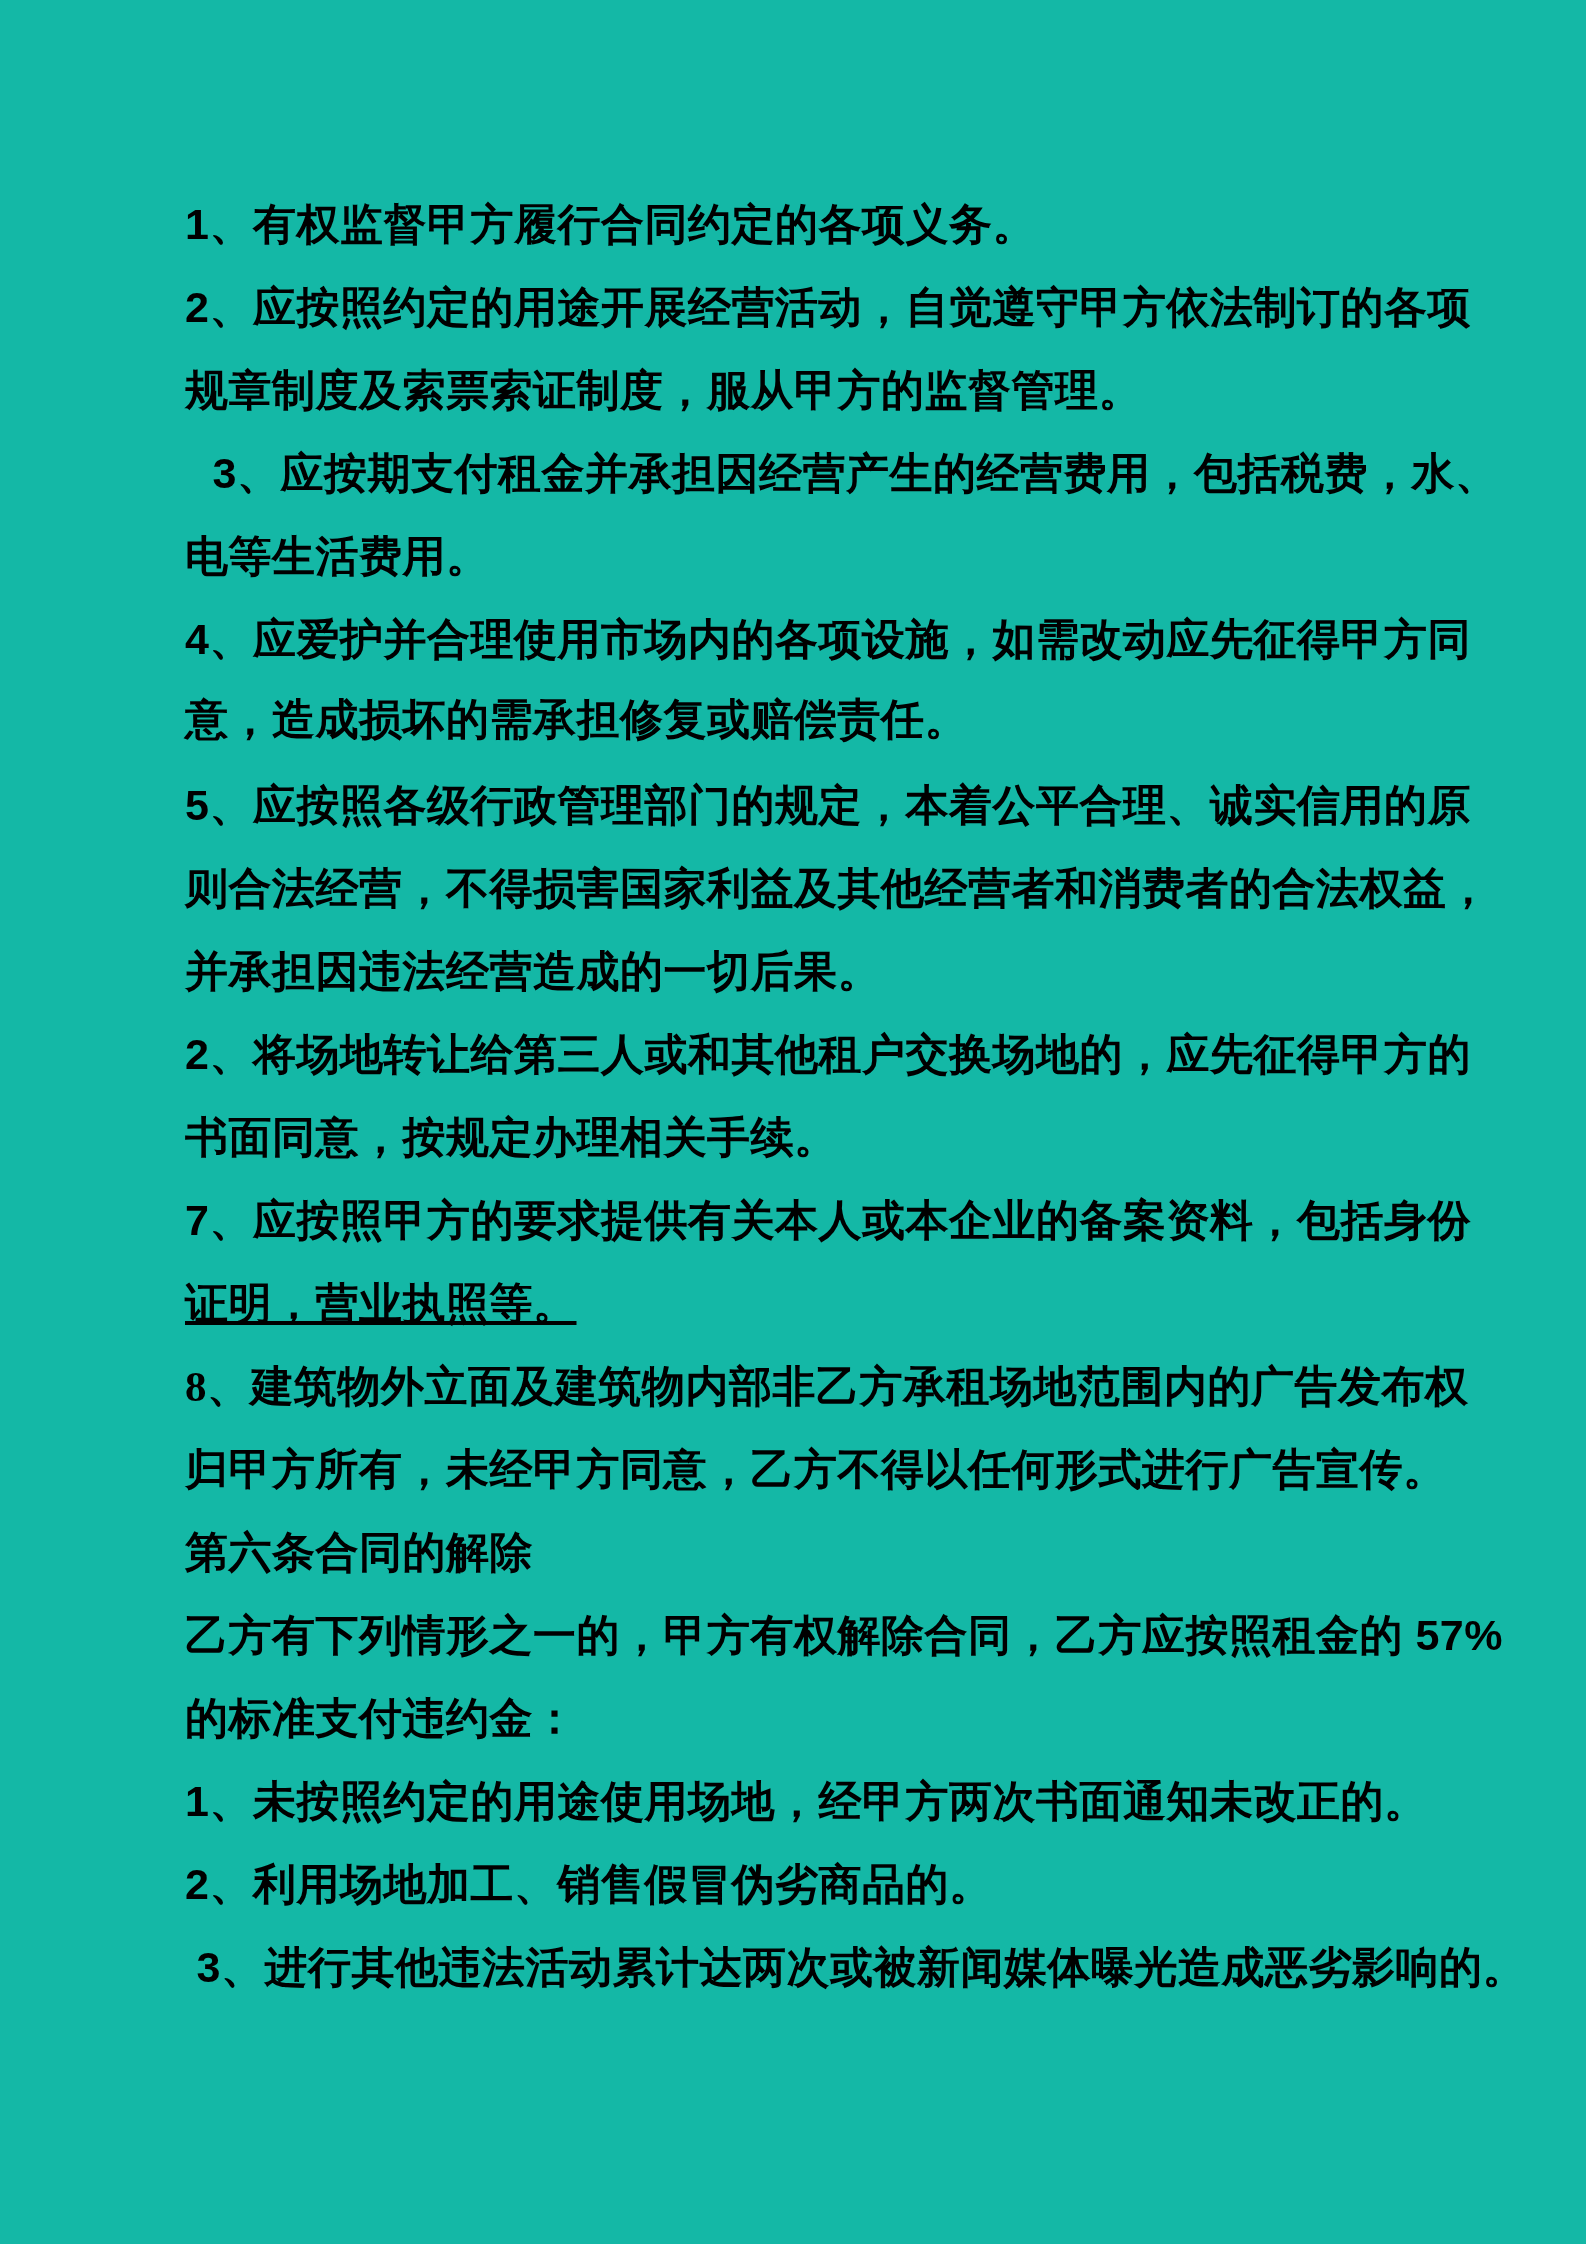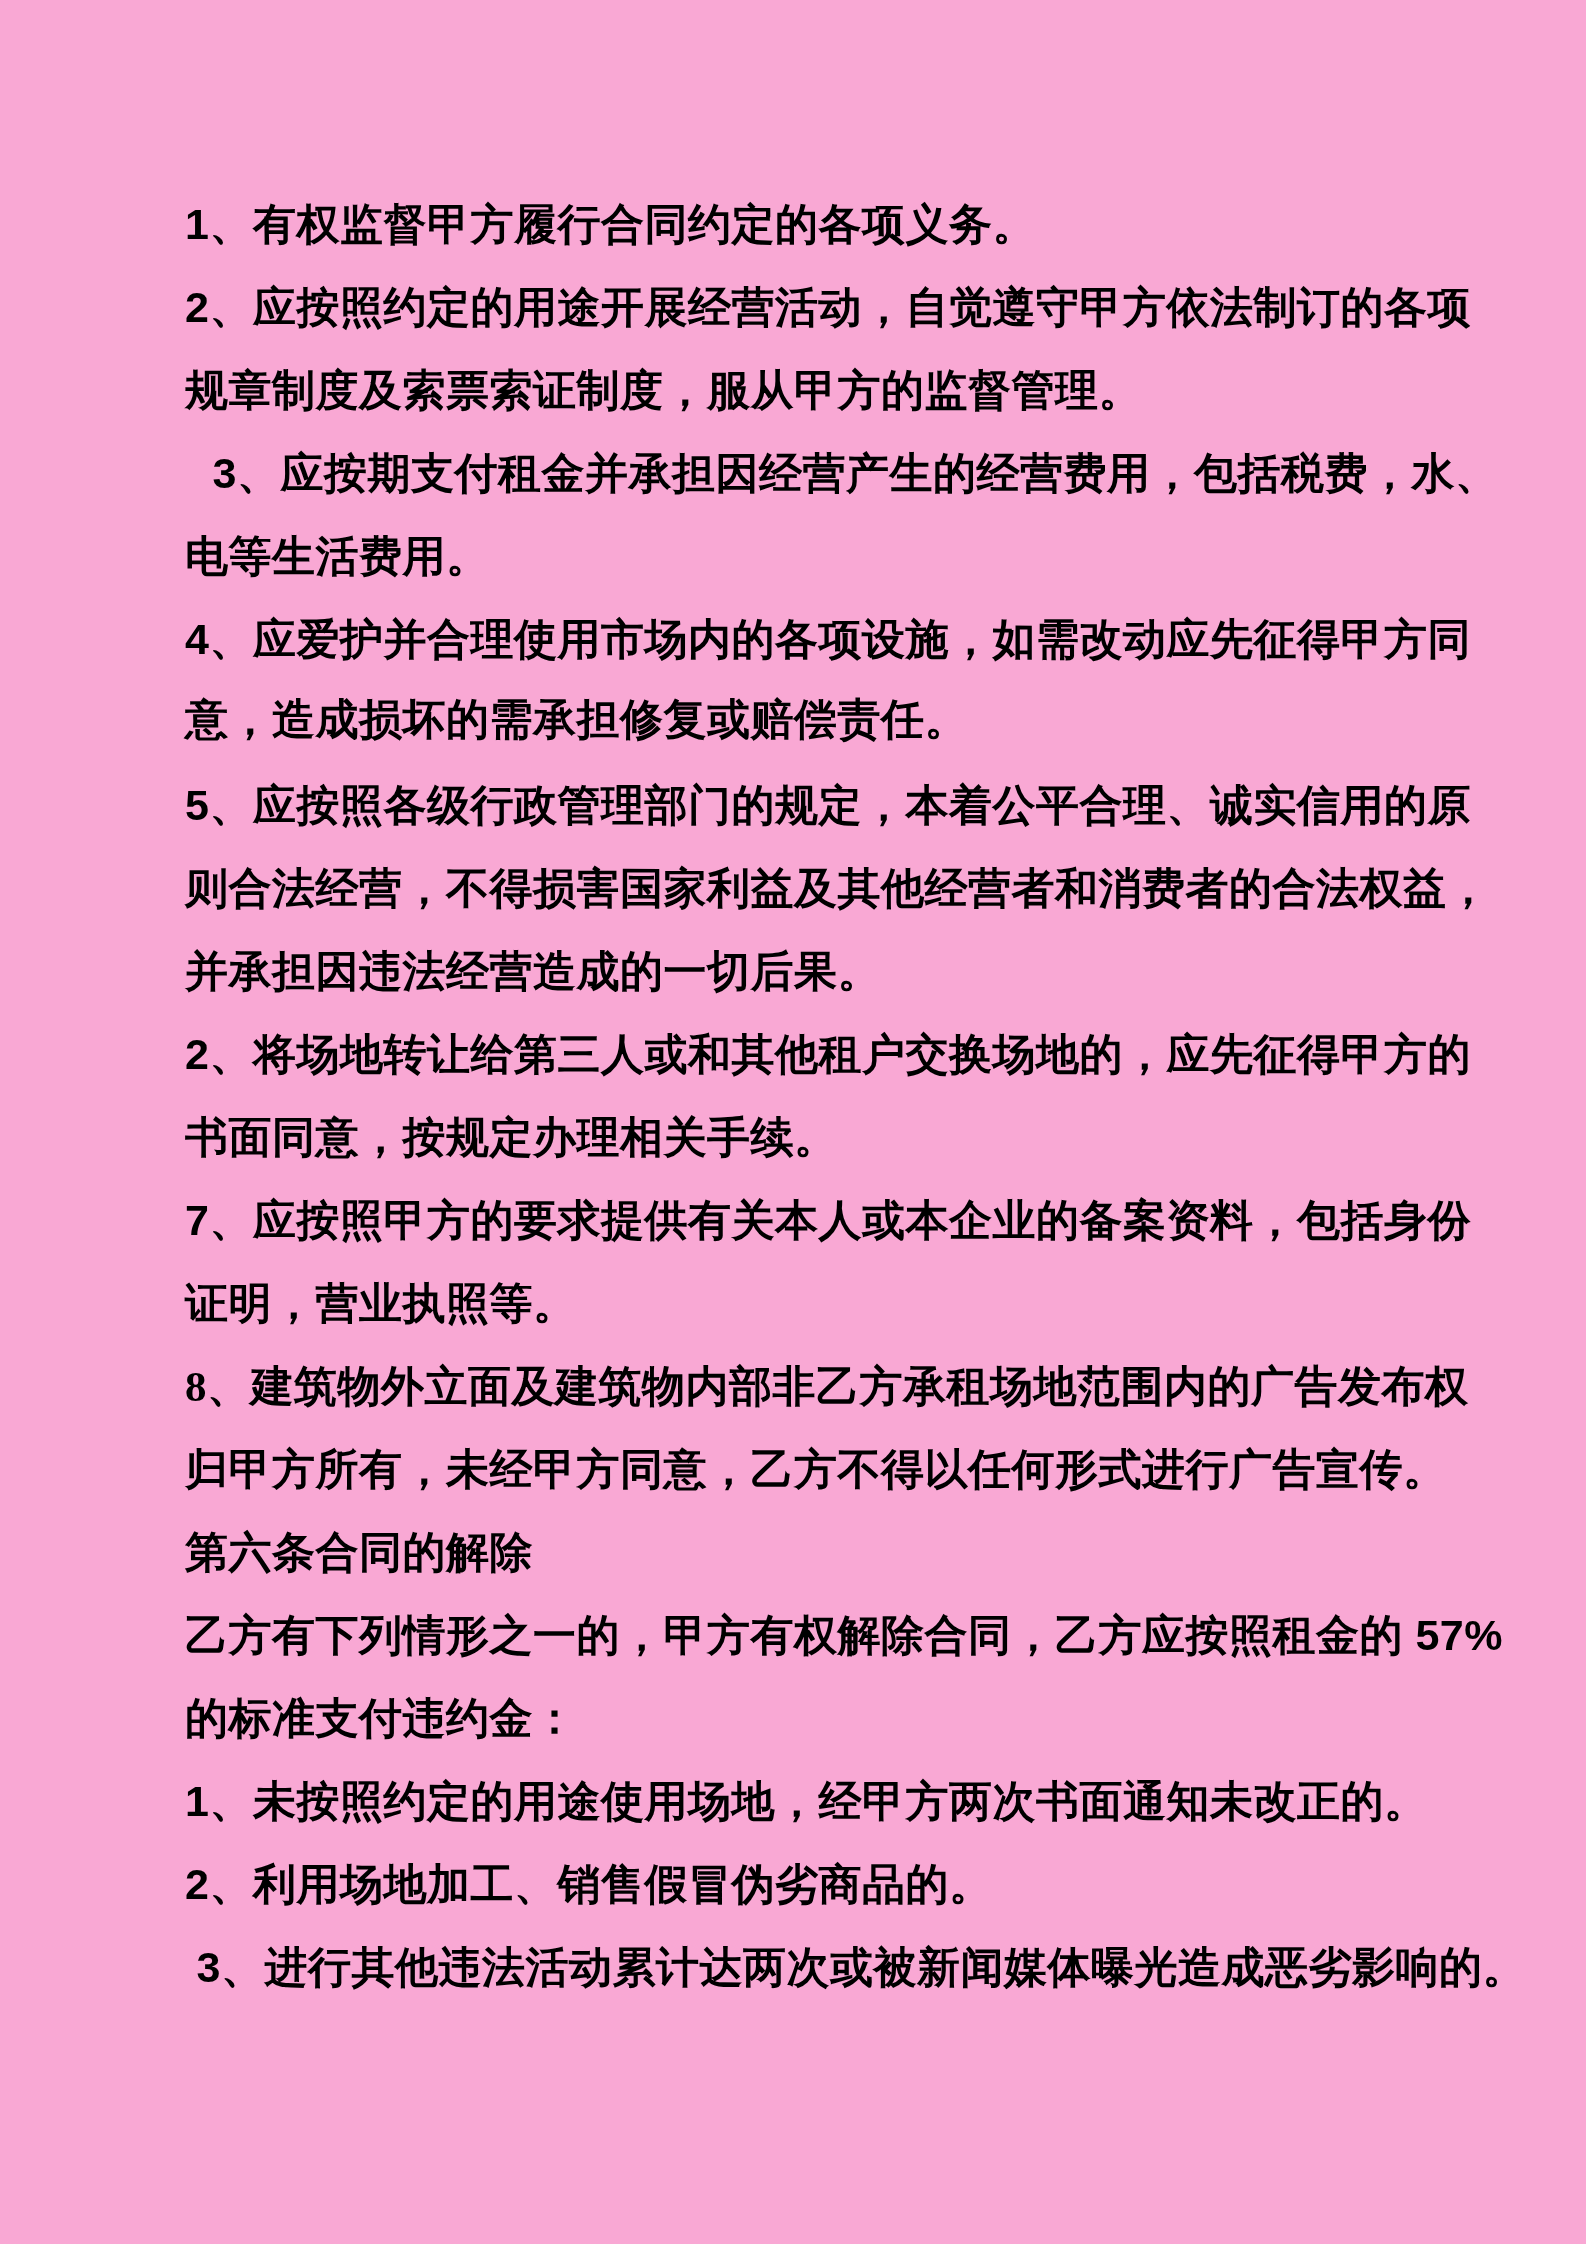--- a/index.html
+++ b/index.html
@@ -9,21 +9,21 @@
   body {
     width: 1586px;
     height: 2244px;
     font-family: "Liberation Sans", "DejaVu Sans", sans-serif;
     overflow: hidden;
   }
   .page {
     position: relative;
     width: 1586px;
     height: 2244px;
-    background: #f9a8d4;
+    background: #14b8a6;
   }
   .content {
     position: absolute;
     left: 185px;
     top: 183px;
     right: 60px;
   }
   .line {
     height: 83px;
     line-height: 83px;
@@ -45,21 +45,21 @@
       <div class="line" style="color: rgb(0, 0, 0); text-align: center;">3、应按期支付租金并承担因经营产生的经营费用，包括税费，水、</div>
       <div class="line" style="color: rgb(0, 0, 0);">电等生活费用。</div>
       <div class="line" style="color: rgb(0, 0, 0);">4、应爱护并合理使用市场内的各项设施，如需改动应先征得甲方同</div>
       <div class="line" style="color: rgb(0, 0, 0); font-family: Liberation Mono, monospace;">意，造成损坏的需承担修复或赔偿责任。</div>
       <div class="line" style="color: rgb(0, 0, 0);">5、应按照各级行政管理部门的规定，本着公平合理、诚实信用的原</div>
       <div class="line" style="color: rgb(0, 0, 0);">则合法经营，不得损害国家利益及其他经营者和消费者的合法权益，</div>
       <div class="line" style="color: rgb(0, 0, 0);">并承担因违法经营造成的一切后果。</div>
       <div class="line" style="color: rgb(0, 0, 0);">2、将场地转让给第三人或和其他租户交换场地的，应先征得甲方的</div>
       <div class="line" style="color: rgb(0, 0, 0);">书面同意，按规定办理相关手续。</div>
       <div class="line" style="color: rgb(0, 0, 0);">7、应按照甲方的要求提供有关本人或本企业的备案资料，包括身份</div>
-      <div class="line" style="color: rgb(0, 0, 0);">证明，营业执照等。</div>
+      <div class="line" style="color: rgb(0, 0, 0); text-decoration: underline;">证明，营业执照等。</div>
       <div class="line" style="color: rgb(0, 0, 0); font-family: Liberation Serif, serif;">8、建筑物外立面及建筑物内部非乙方承租场地范围内的广告发布权</div>
       <div class="line" style="color: rgb(0, 0, 0);">归甲方所有，未经甲方同意，乙方不得以任何形式进行广告宣传。</div>
       <div class="line" style="color: rgb(0, 0, 0);">第六条合同的解除</div>
       <div class="line" style="color: rgb(0, 0, 0);">乙方有下列情形之一的，甲方有权解除合同，乙方应按照租金的 57%</div>
       <div class="line" style="color: rgb(0, 0, 0);">的标准支付违约金：</div>
       <div class="line" style="color: rgb(0, 0, 0);">1、未按照约定的用途使用场地，经甲方两次书面通知未改正的。</div>
       <div class="line" style="color: rgb(0, 0, 0);">2、利用场地加工、销售假冒伪劣商品的。</div>
       <div class="line" style="color: rgb(0, 0, 0); text-align: right;">3、进行其他违法活动累计达两次或被新闻媒体曝光造成恶劣影响的。</div>
     </div>
 </div>

